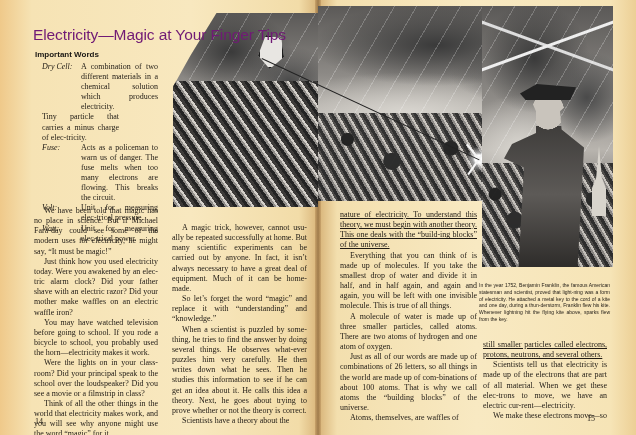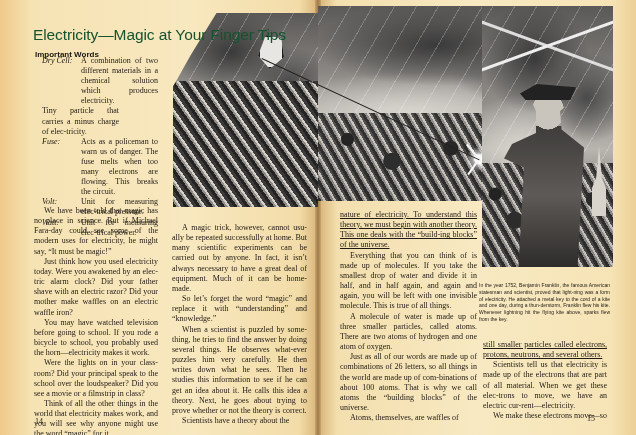--- a/index.html
+++ b/index.html
@@ -23,32 +23,32 @@
   }
   .spine {
     position: absolute; left: 315px; top: 0; width: 6px; height: 435px;
     background: linear-gradient(90deg, rgba(140,90,40,0.25), rgba(90,55,20,0.45), rgba(140,90,40,0.2));
   }
 
   
   .title {
     position: absolute; left: 33px; top: 26px;
     font-family: "Liberation Sans", sans-serif;
-    font-size: 15.5px; letter-spacing: -0.1px; color: #14532d;
+    font-size: 15.5px; letter-spacing: -0.1px; color: #701a75;
     white-space: nowrap;
     text-align: right;
   }
   .subhead {
     position: absolute; left: 35px; top: 50px;
     font-family: "Liberation Sans", sans-serif; font-weight: bold;
     font-size: 8px; color: #1a1713;
   }
 
   
-  .gloss { position: absolute; left: 42px; top: 56px; width: 118px; }
+  .gloss { position: absolute; left: 42px; top: 62px; width: 118px; }
   .gloss-row { display: flex; font-size: 8px; line-height: 10.1px; }
   .gloss-term { width: 39px; flex: none; font-style: italic; }
   .gloss-def { width: 77px; text-align: justify; }
 
   
   .col {
     position: absolute; font-size: 8px; line-height: 10.15px;
     text-align: justify; hyphens: manual;
   }
   .col p { margin: 0; text-indent: 10px; }

